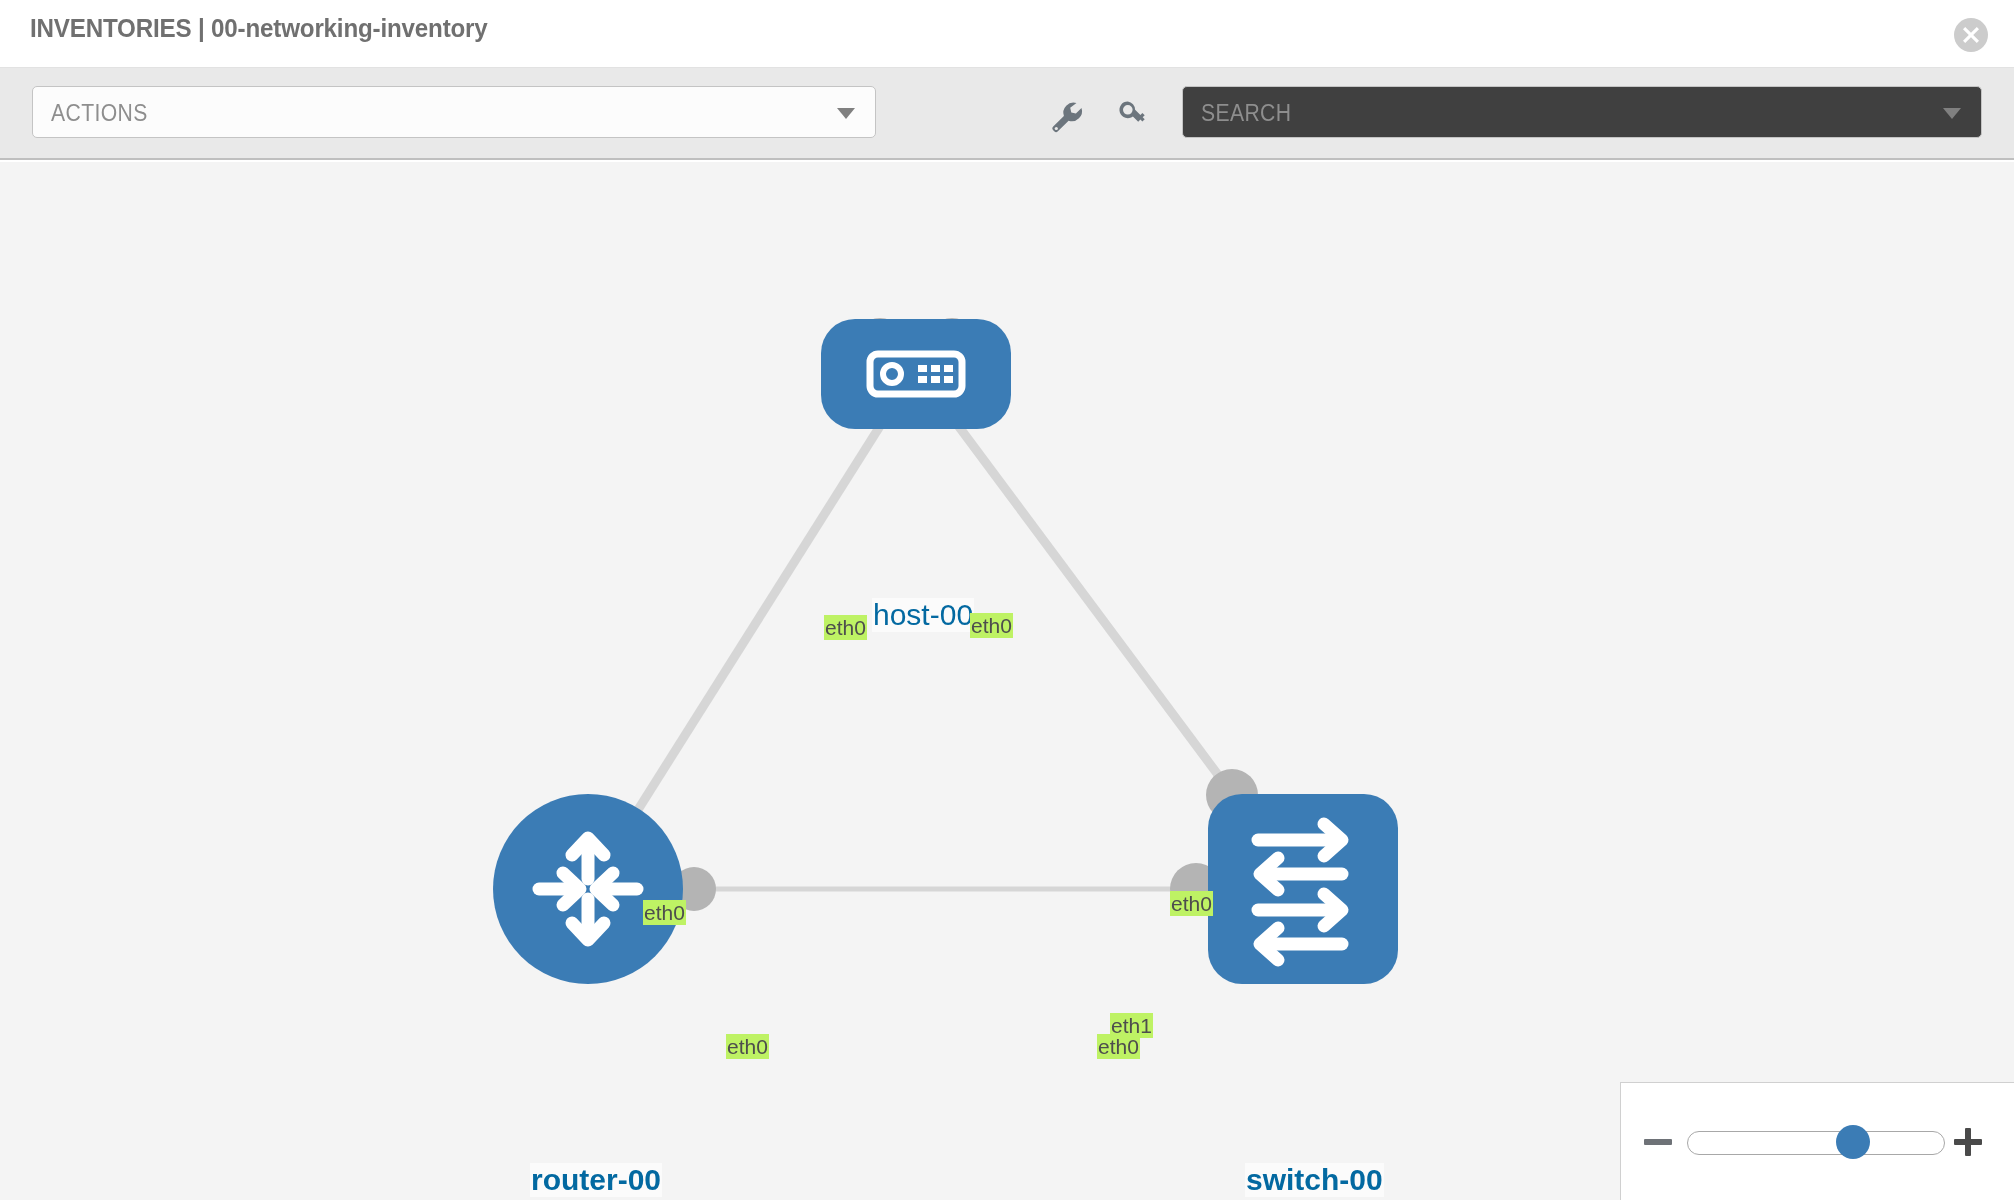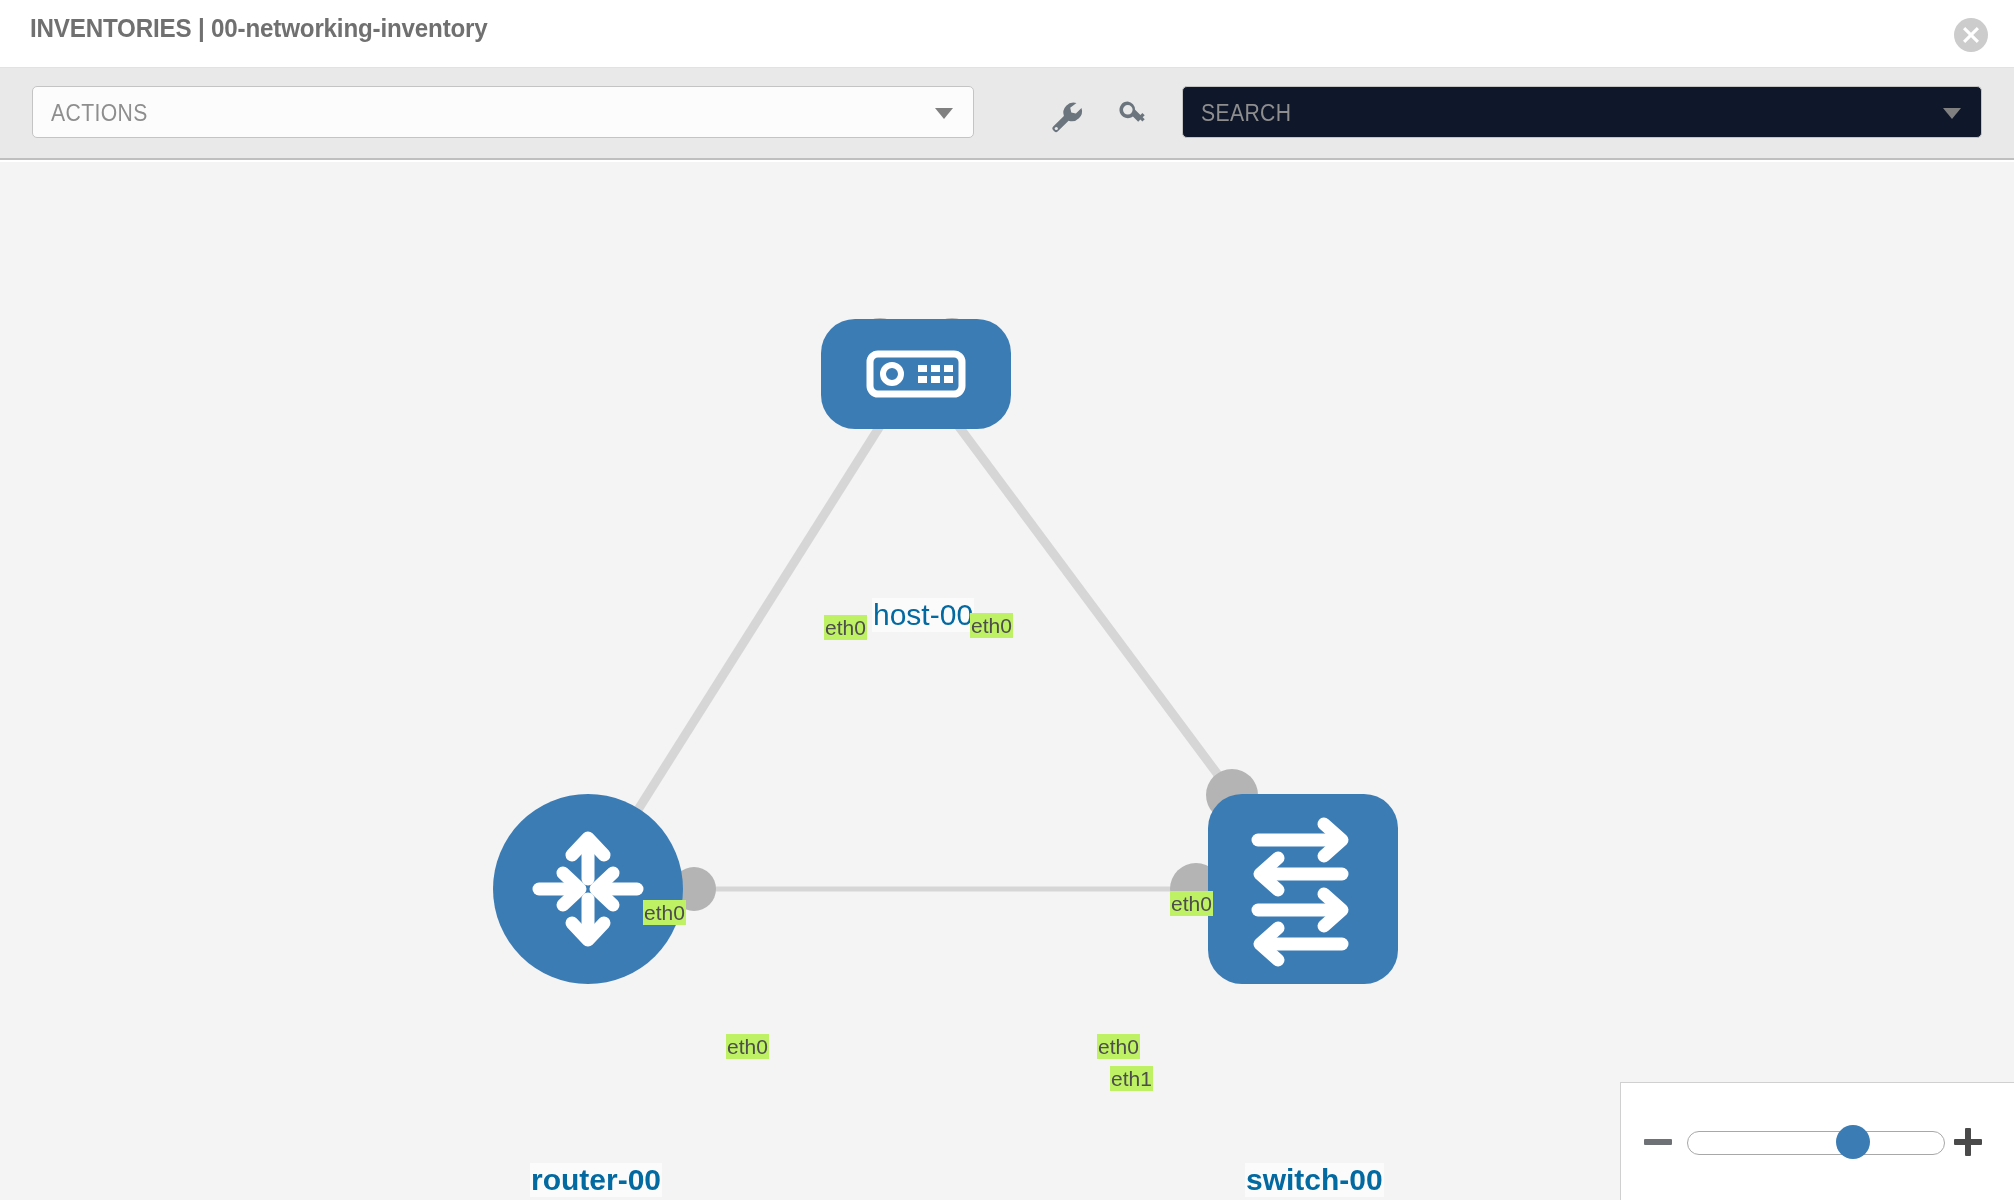--- a/index.html
+++ b/index.html
@@ -52,21 +52,21 @@
   .toolbar {
     position: absolute;
     left: 0; top: 68px;
     width: 2014px; height: 92px;
     background: #e9e9e9;
     border-bottom: 2px solid #bfbfbf;
   }
   .actions-select {
     position: absolute;
     left: 32px; top: 86px;
-    width: 942px; height: 52px;
+    width: 844px; height: 52px;
     background: #fcfcfc;
     border: 1px solid #c4c4c4;
     border-radius: 5px;
     cursor: pointer;
   }
   .actions-select .sel-label {
     position: absolute;
     left: 18px; top: 13px;
     font-size: 23px;
     color: #8e8e8e;
@@ -88,21 +88,21 @@
     width: 38px; height: 38px;
     cursor: pointer;
   }
   .tool-icon.wrench { left: 1046px; }
   .tool-icon.key    { left: 1114px; }
 
   .search-select {
     position: absolute;
     left: 1182px; top: 86px;
     width: 800px; height: 52px;
-    background: #0f172a;
+    background: #404040;
     border: 1px solid #c4c4c4;
     border-radius: 5px;
     cursor: text;
   }
   .search-select .sel-label {
     position: absolute;
     left: 18px; top: 13px;
     font-size: 23px;
     color: #8e8e8e;
     letter-spacing: 0.4px;
@@ -145,21 +145,21 @@
     white-space: nowrap;
     line-height: 1;
     padding: 2px 1px;
   }
   .ilabel.h-left   { left: 824px;  top: 453px; }
   .ilabel.h-right  { left: 970px;  top: 451px; }
   .ilabel.r-up     { left: 643px;  top: 738px; }
   .ilabel.s-up     { left: 1170px; top: 729px; }
   .ilabel.r-right  { left: 726px;  top: 872px; }
   .ilabel.s-left-a { left: 1097px; top: 872px; }
-  .ilabel.s-left-b { left: 1110px; top: 904px; }
+  .ilabel.s-left-b { left: 1110px; top: 851px; }
 
   
   .zoom-panel {
     position: absolute;
     left: 1620px; top: 1082px;
     width: 394px; height: 118px;
     background: #ffffff;
     border-top: 1px solid #d0d0d0;
     border-left: 1px solid #d0d0d0;
   }

